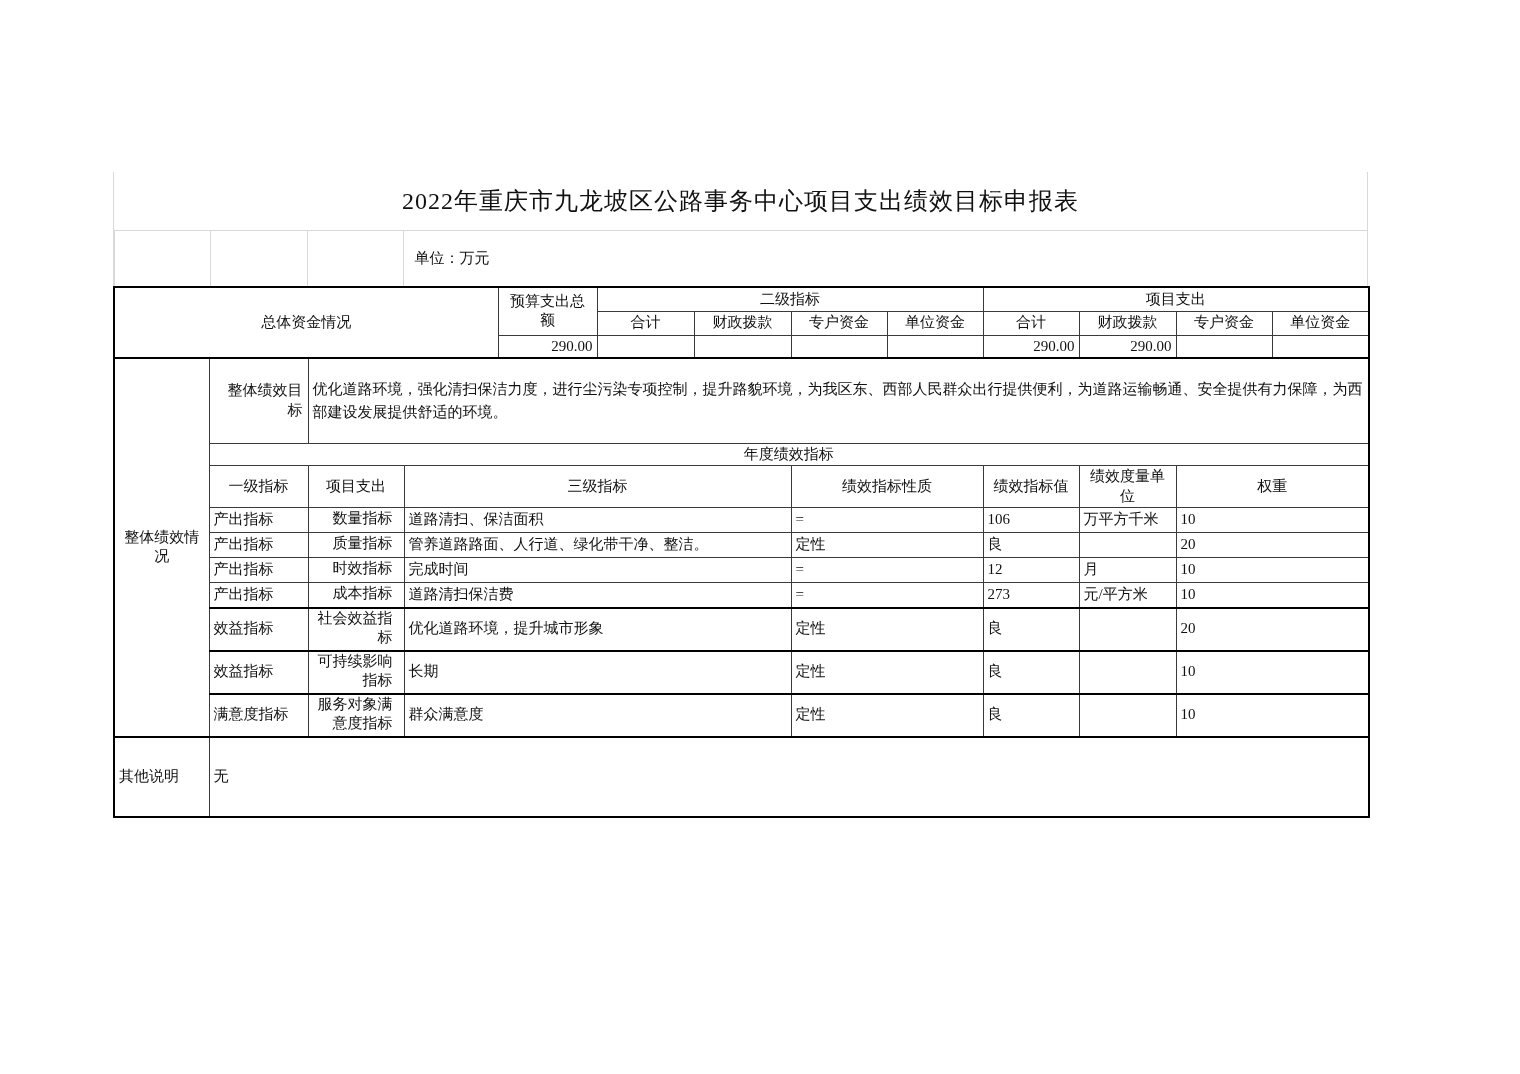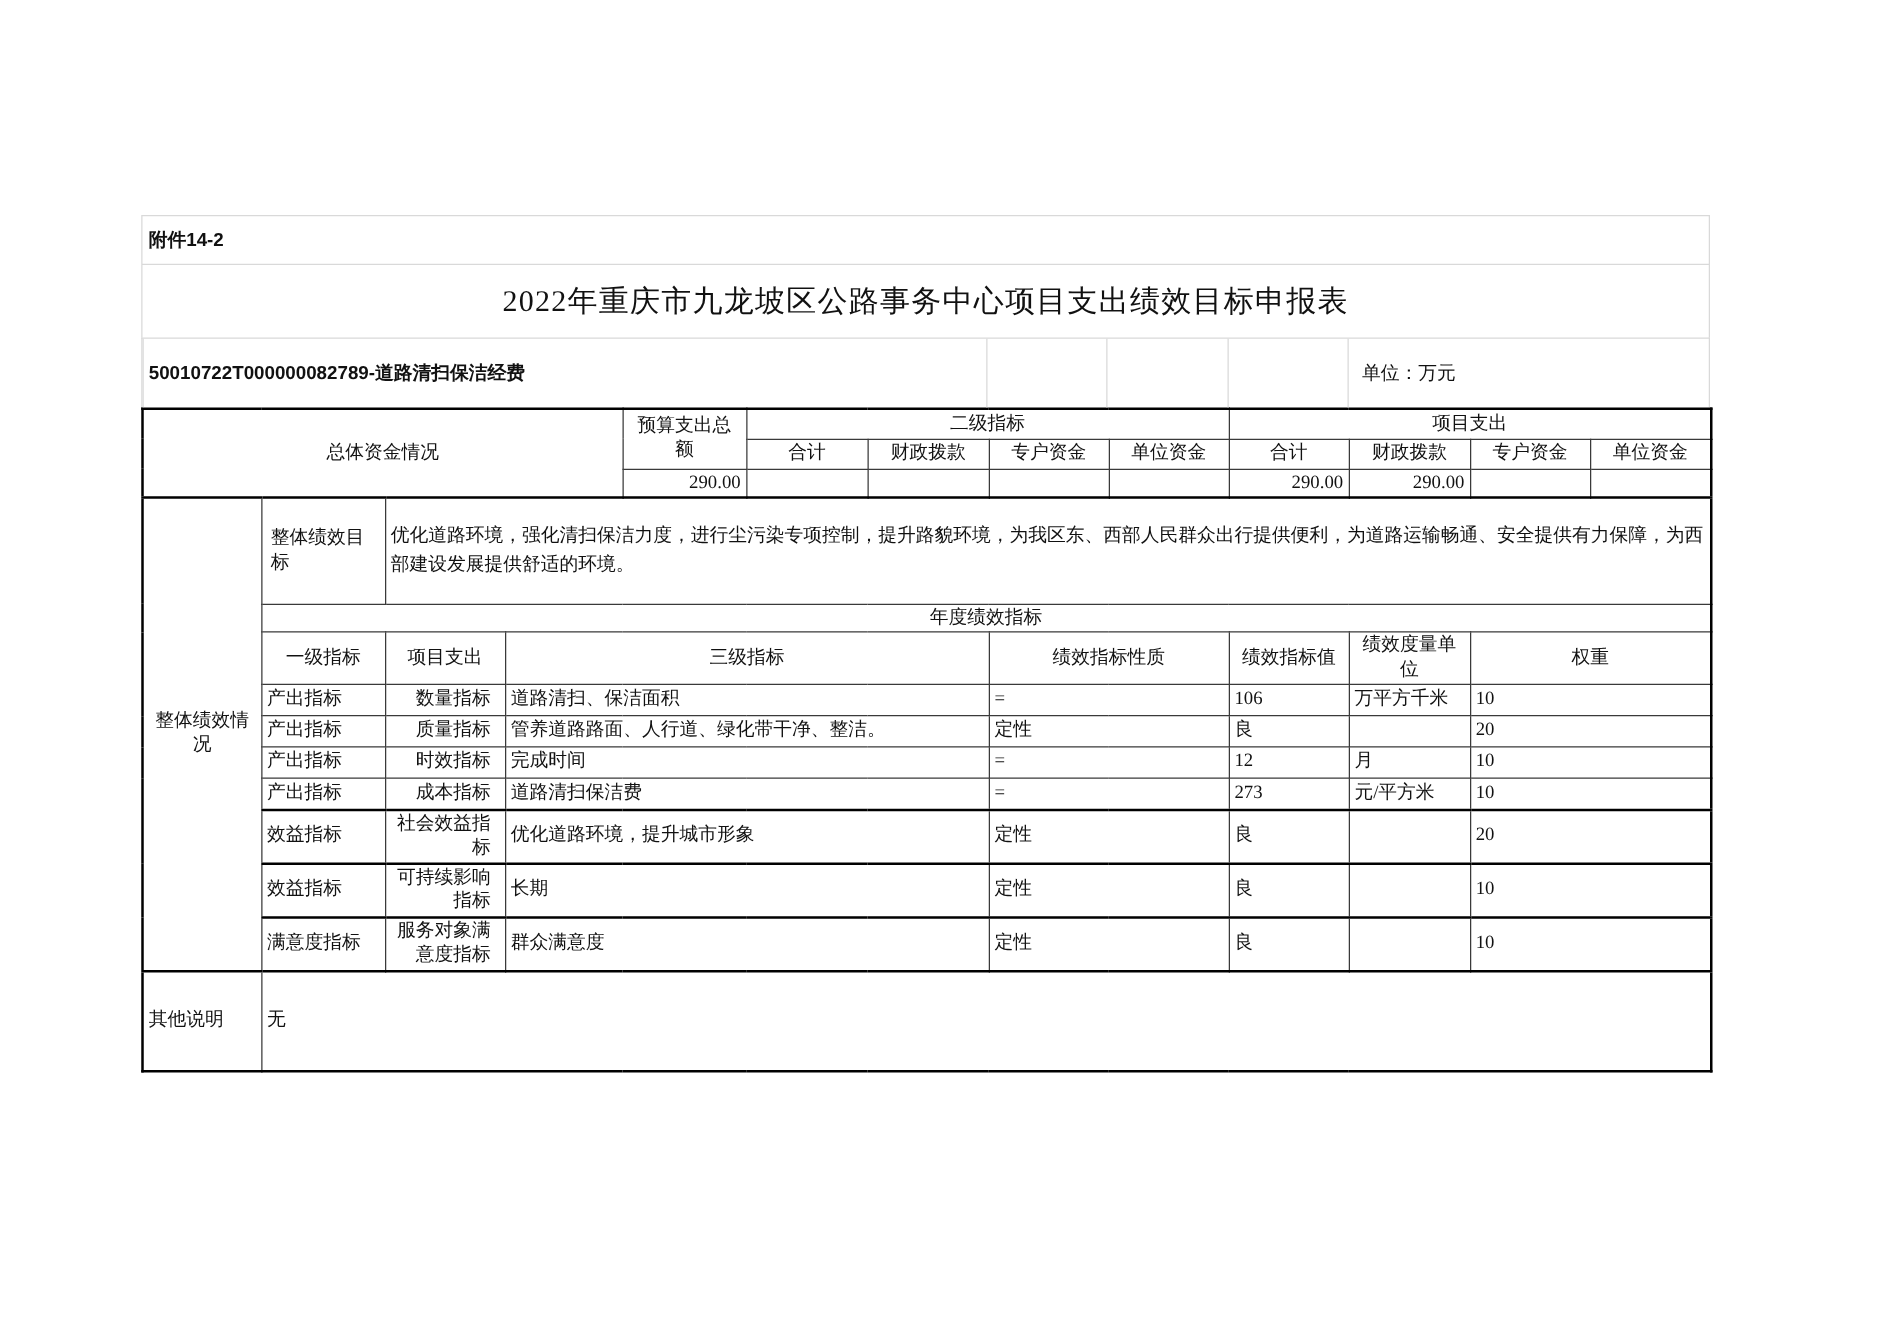--- a/index.html
+++ b/index.html
@@ -54,35 +54,33 @@
   td.rt  { text-align: right; padding-right: 6px; }
   tr.thick-top td { border-top: 2px solid #000; }
   td.thick-left { border-left: 2px solid #000; }
 
   .h24 { height: 24px; } .h22 { height: 22px; } .h25 { height: 25px; }
   .h39 { height: 39px; } .h38 { height: 38px; } .h41 { height: 41px; }
   .h85 { height: 85px; } .h67 { height: 80px; }
 
   
   .w84c { max-width: 84px; margin: 0 auto; text-align: center; }
-  .goal-label { width: 86px; margin-left: 3px; text-align: left; }
+  .goal-label { width: 86px; margin-left: 3px; text-align: right; }
   .w80l { max-width: 80px; text-align: right; font-family: Liberation Mono, monospace; }
   .goal-text { line-height: 23px; }
 </style>
 </head>
 <body>
 
 <div id="sheet">
 
-  <div class="row-attach">附件14-2</div>
 
   <div class="row-title">2022年重庆市九龙坡区公路事务中心项目支出绩效目标申报表</div>
 
   <div class="row-project">
-    <div class="pcell pc-value">50010722T000000082789-道路清扫保洁经费</div>
     <div class="pcell pc-e1"></div>
     <div class="pcell pc-e2"></div>
     <div class="pcell pc-e3"></div>
     <div class="pcell pc-unit">单位：万元</div>
   </div>
 
   <table class="grid">
     <colgroup>
       <col style="width:95px">
         <col style="width:99px">

